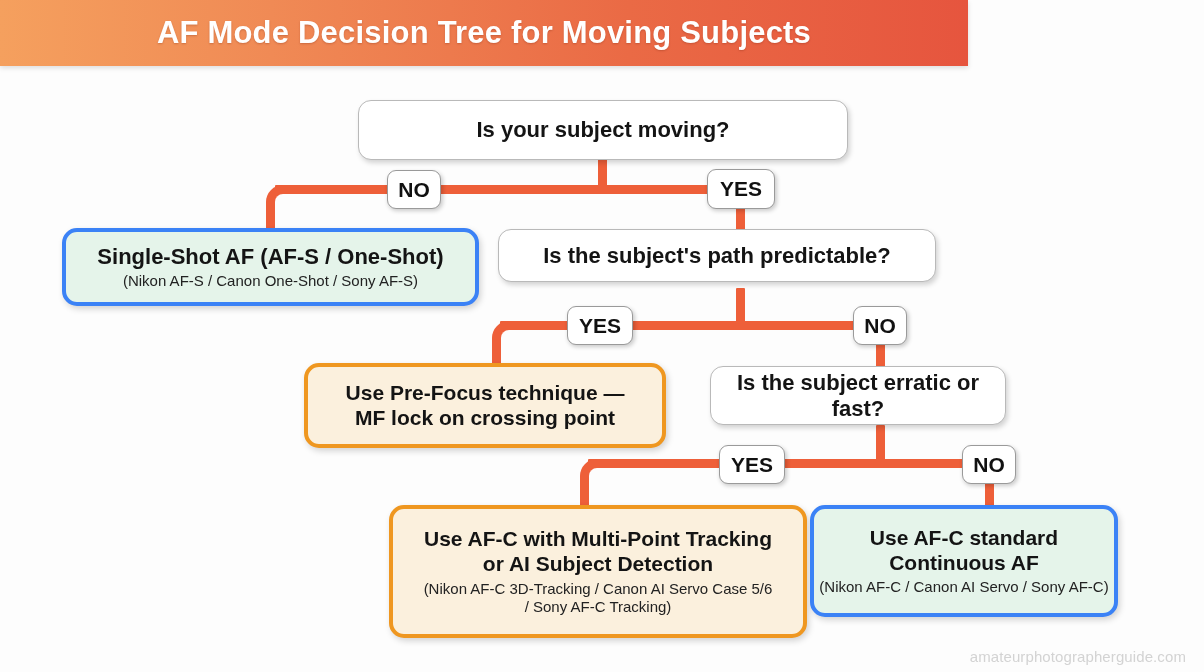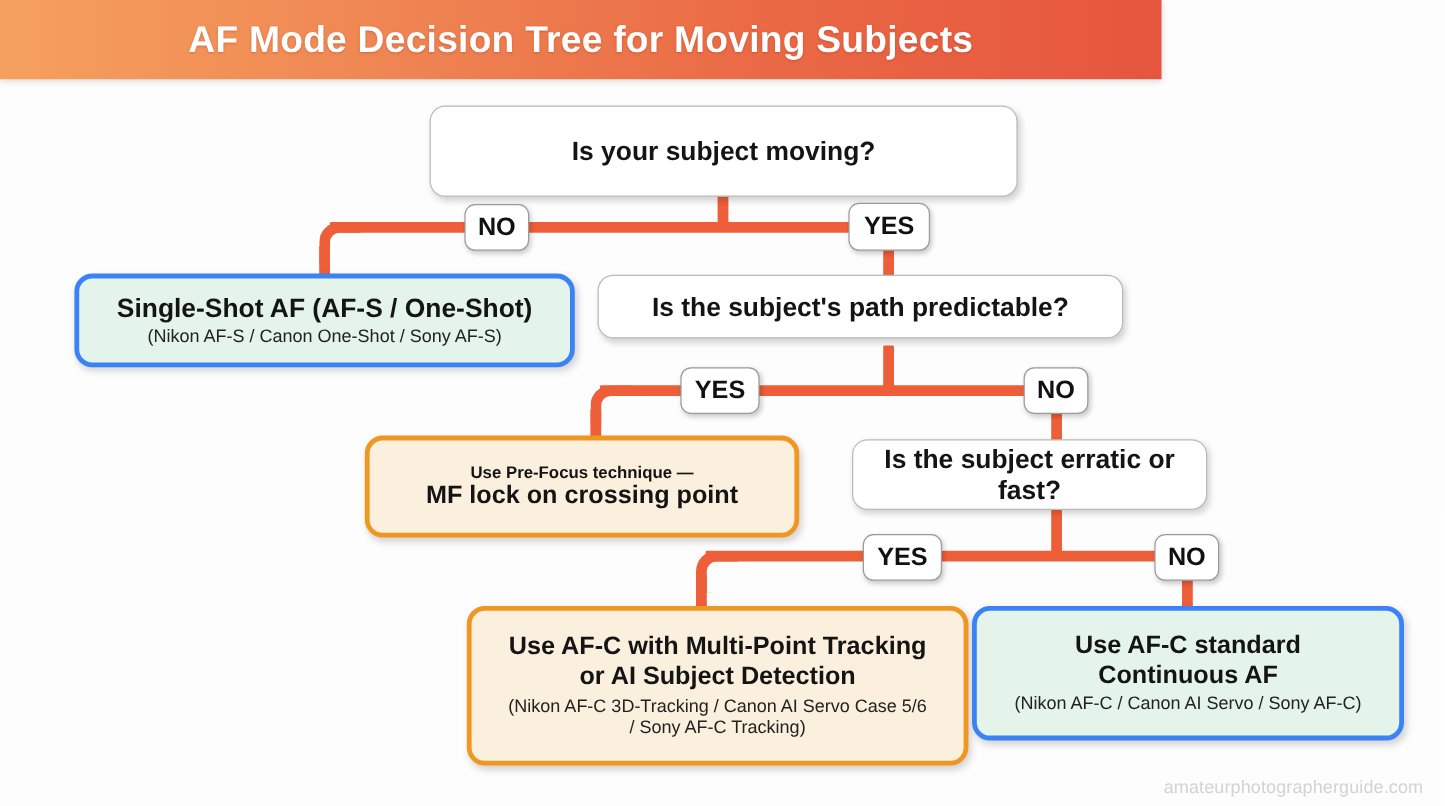--- a/index.html
+++ b/index.html
@@ -164,50 +164,50 @@
 
   <div class="line vline" style="left:876px; top:425px; width:9px; height:36px;"></div>
 
   <div class="line hline" style="left:588px; top:459px; width:405px; height:9px;"></div>
 
   <div class="elbow elbow-tl" style="left:580px; top:459px; width:26px; height:26px;"></div>
   <div class="line vline" style="left:580px; top:479px; width:9px; height:28px;"></div>
 
   <div class="line vline" style="left:985px; top:464px; width:9px; height:44px;"></div>
 
-  <div class="node q" style="left:358px; top:88px; width:490px; height:76px;justify-content:center;">
+  <div class="node q" style="left:358px; top:100px; width:490px; height:60px;justify-content:center;">
     <div class="title">Is your subject moving?</div>
   </div>
 
   <div class="node q" style="left:498px; top:229px; width:438px; height:53px;">
     <div class="title">Is the subject's path predictable?</div>
   </div>
 
   <div class="node q" style="left:710px; top:366px; width:296px; height:59px;">
     <div class="title">Is the subject erratic or fast?</div>
   </div>
 
   <div class="node green" style="left:62px; top:228px; width:417px; height:78px;">
     <div class="title" style="font-size:22px;">Single-Shot AF (AF-S / One-Shot)</div>
     <div class="sub" style="font-size:15px;">(Nikon AF-S / Canon One-Shot / Sony AF-S)</div>
   </div>
 
   <div class="node amber" style="left:304px; top:363px; width:362px; height:85px;">
-    <div class="title" style="font-size:14px;">Use Pre-Focus technique —</div>
+    <div class="title" style="font-size:21px;">Use Pre-Focus technique —</div>
     <div class="title" style="font-size:21px;">MF lock on crossing point</div>
   </div>
 
   <div class="node amber" style="left:389px; top:505px; width:418px; height:133px;">
     <div class="title" style="font-size:21px;">Use AF-C with Multi-Point Tracking</div>
     <div class="title" style="font-size:21px;">or AI Subject Detection</div>
     <div class="sub" style="font-size:15px;">(Nikon AF-C 3D-Tracking / Canon AI Servo Case 5/6</div>
     <div class="sub" style="font-size:15px; margin-top:0;">/ Sony AF-C Tracking)</div>
   </div>
 
-  <div class="node green" style="left:810px; top:505px; width:360px; height:112px;">
+  <div class="node green" style="left:810px; top:505px; width:308px; height:112px;">
     <div class="title" style="font-size:21px;">Use AF-C standard</div>
     <div class="title" style="font-size:21px;">Continuous AF</div>
     <div class="sub" style="font-size:15px;">(Nikon AF-C / Canon AI Servo / Sony AF-C)</div>
   </div>
 
   <div class="badge" style="left:387px; top:170px; width:54px; height:39px;">NO</div>
   <div class="badge" style="left:707px; top:169px; width:68px; height:40px;">YES</div>
 
   <div class="badge" style="left:567px; top:306px; width:66px; height:39px;">YES</div>
   <div class="badge" style="left:853px; top:306px; width:54px; height:39px;">NO</div>

